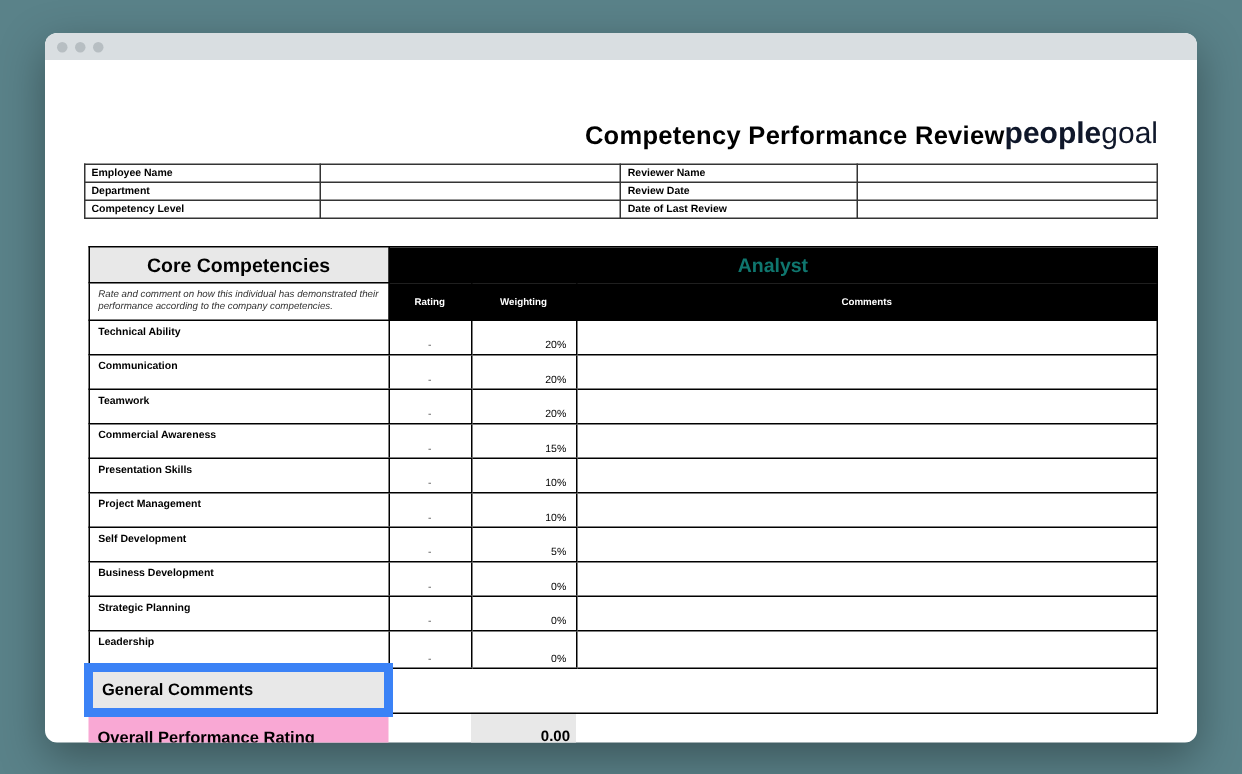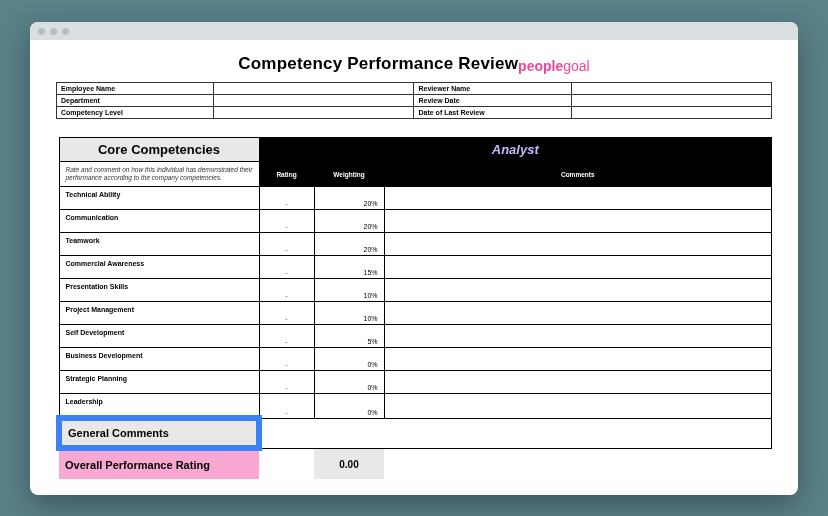--- a/index.html
+++ b/index.html
@@ -9,23 +9,23 @@
     position: absolute; left: 30px; top: 22px; width: 768px; height: 473px;
     background: #fff; border-radius: 8px; box-shadow: 0 10px 30px rgba(0,0,0,0.35);
     overflow: hidden;
   }
   .chrome-bar {
     height: 18px; background: #d9dee1; border-top-left-radius: 8px; border-top-right-radius: 8px;
     display: flex; align-items: center; padding-left: 8px; gap: 5px;
   }
   .dot { width: 7px; height: 7px; border-radius: 50%; background: #b7bec2; }
   .page { padding: 14px 26px 18px 26px; }
-  .title-row { display: flex; justify-content: center; align-items: flex-end; margin-bottom: 8px; }
+  .title-row { display: flex; justify-content: flex-end; align-items: flex-end; margin-bottom: 8px; margin-top: 24px; }
   .title { font-size: 17px; font-weight: 800; letter-spacing: .2px; }
-  .brand { font-size: 14px; font-weight: 400; color: #ec4899; }
+  .brand { font-size: 20px; font-weight: 400; color: #0f172a; }
   .brand b { font-weight: 800; }
 
   table { border-collapse: collapse; width: 100%; }
   .meta td { border: 1px solid #343434; font-size: 7px; font-weight: 700; padding: 2px 4px; height: 12px; }
   .meta td.val { font-weight: 400; }
   .meta col.label { width: 110px; }
   .meta col.val { width: 140px; }
 
   .gap { height: 18px; }
 
@@ -34,22 +34,22 @@
   .comp-table col.c1 { width: 55px; }
   .comp-table col.c2 { width: 70px; }
   .comp-table col.c3 { width: auto; }
 
   .core-cell {
     background: #e8e8e8; border: 1px solid #000; font-size: 13px; font-weight: 800;
     padding: 4px 6px;
     text-align: center;
   }
   .analyst-cell {
-    background: #000; color: #c4b5fd; text-align: center; font-size: 13px; font-weight: 700;
-    border: 1px solid #000; padding: 3px 4px; font-style: italic;
+    background: #000; color: #0f766e; text-align: center; font-size: 13px; font-weight: 700;
+    border: 1px solid #000; padding: 3px 4px;
   }
   .instr-cell {
     font-size: 6.5px; font-style: italic; color: #333; border-left: 1px solid #000;
     border-bottom: 1px solid #000; padding: 4px 6px; line-height: 1.25;
   }
   .colhead {
     background: #000; color: #fff; font-size: 6.5px; font-weight: 700; text-align: center;
     border: 1px solid #000; padding: 6px 2px; vertical-align: middle;
   }
 
@@ -69,21 +69,21 @@
     padding: 6px 6px; height: 26px;
   }
   .gc-empty { border-top: 1px solid #000; border-bottom: 1px solid #000; border-right: 1px solid #000; }
 
   .opr-row td { border: none; }
   .opr-label {
     background: #f9a8d4; border: 1px solid #000; font-size: 11px; font-weight: 800;
     padding: 8px 6px;
   }
   .opr-value {
-    background: #e8e8e8; border: 1px solid #000; text-align: center; font-size: 10px;
+    background: #e8e8e8; border: 1px solid #000; text-align: right; font-size: 10px;
     font-weight: 700; padding: 8px 4px;
   }
 </style>
 </head>
 <body>
 
 <div class="stage">
   <div class="browser">
     <div class="chrome-bar">
       <div class="dot"></div>

